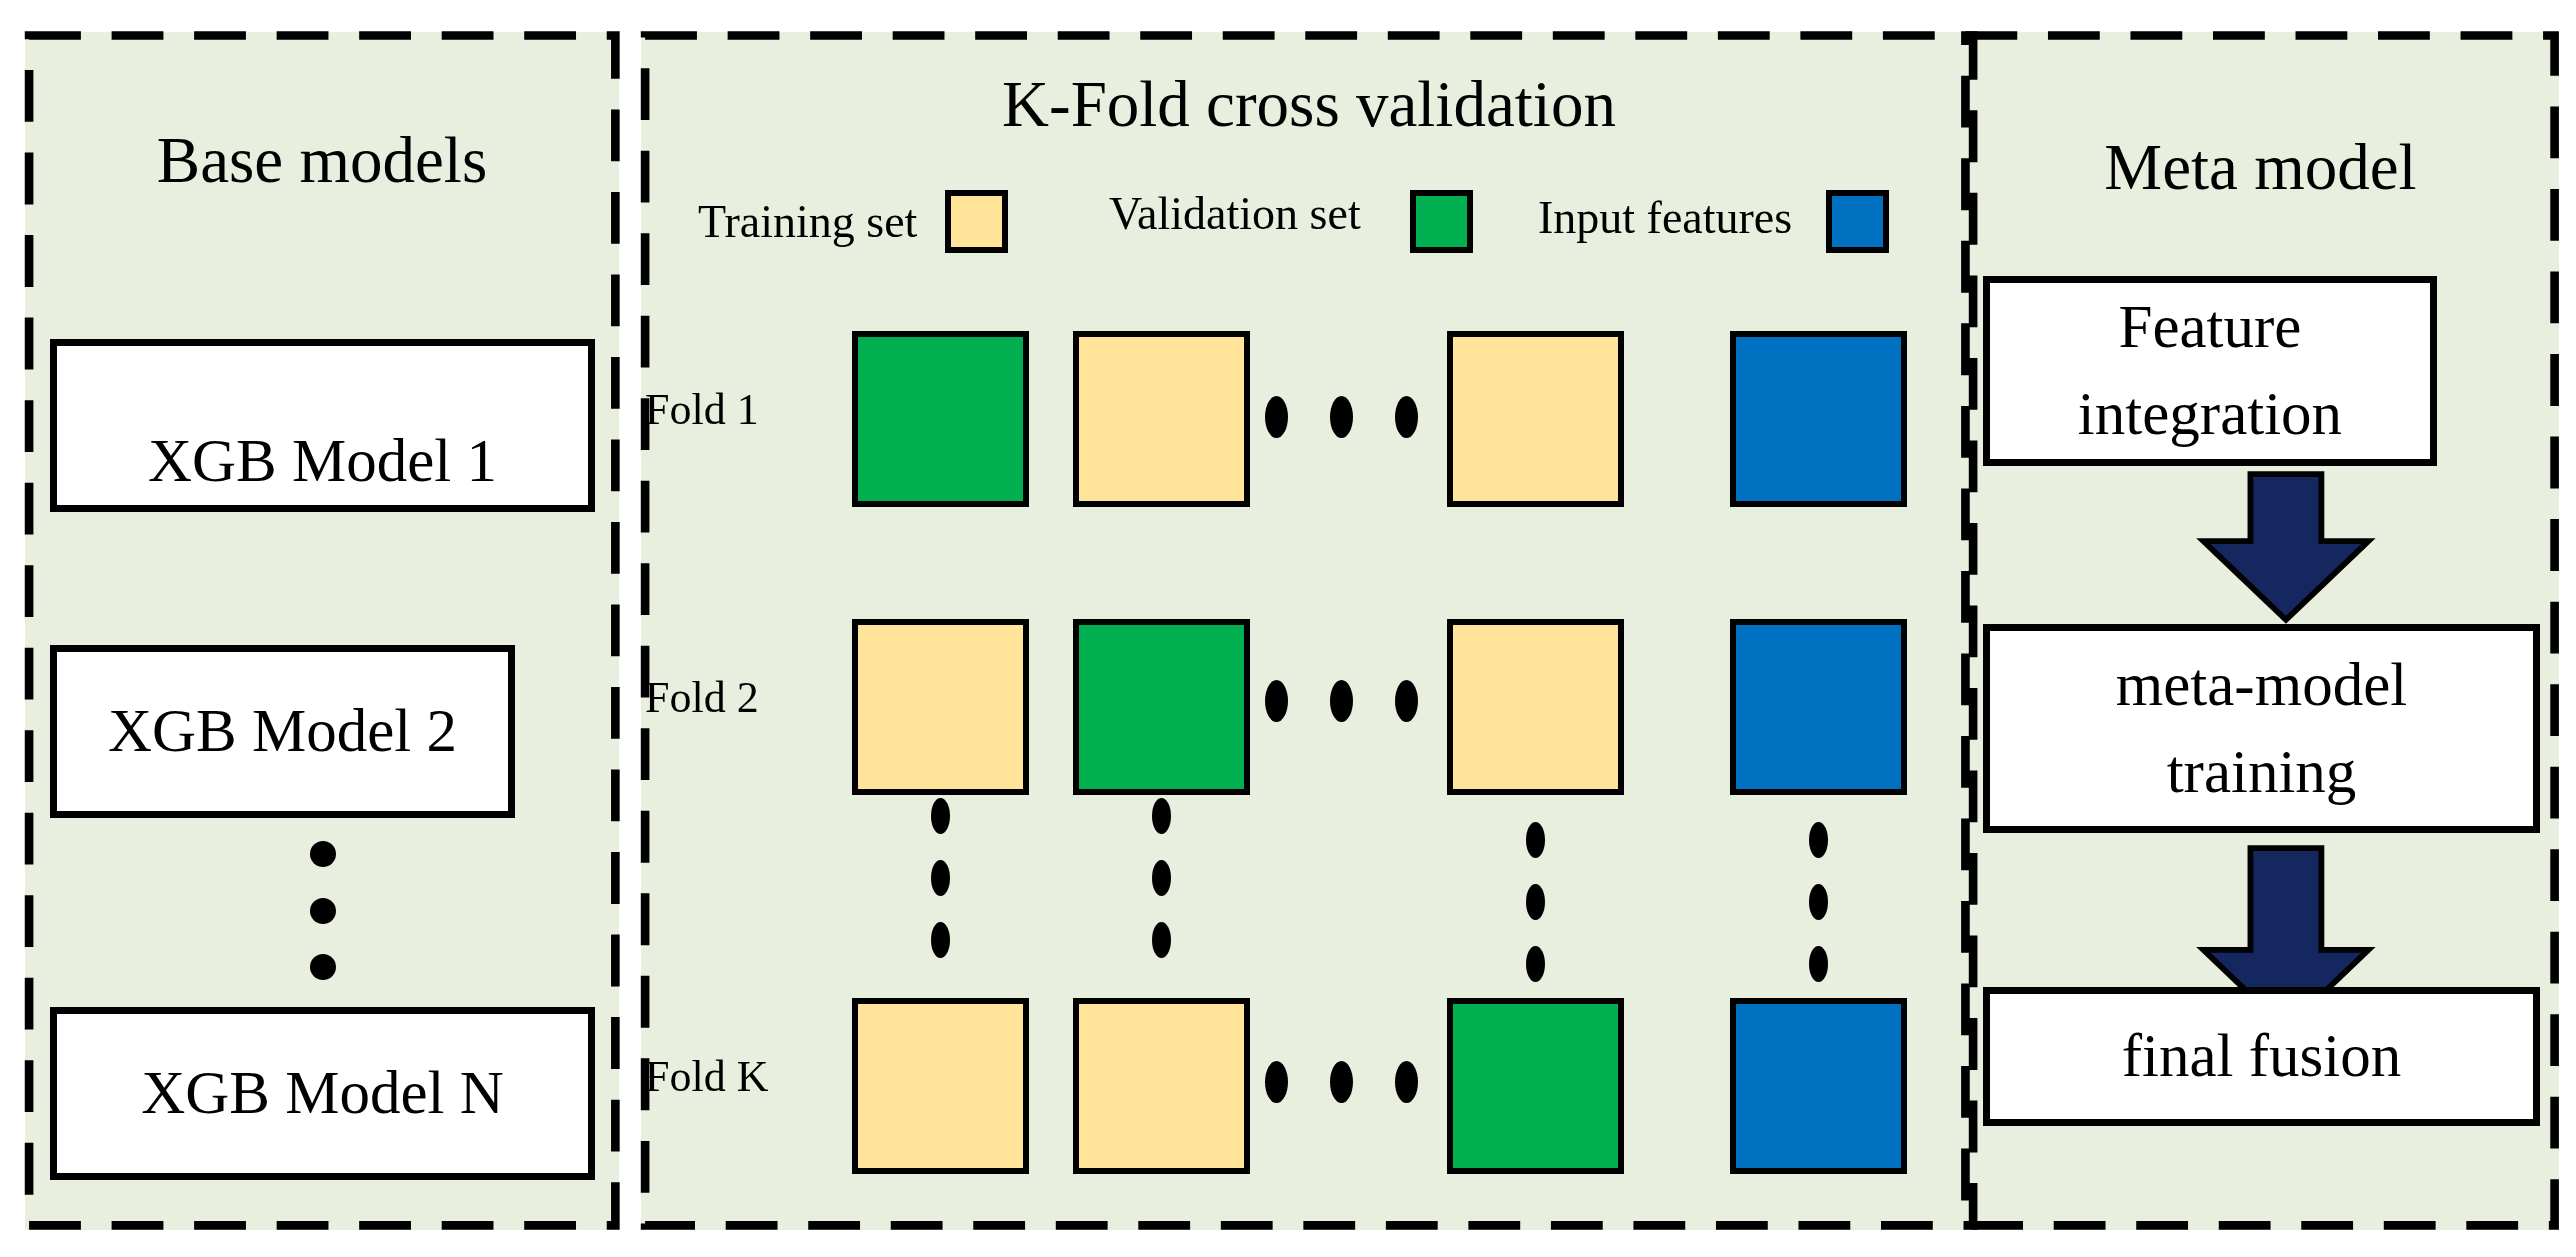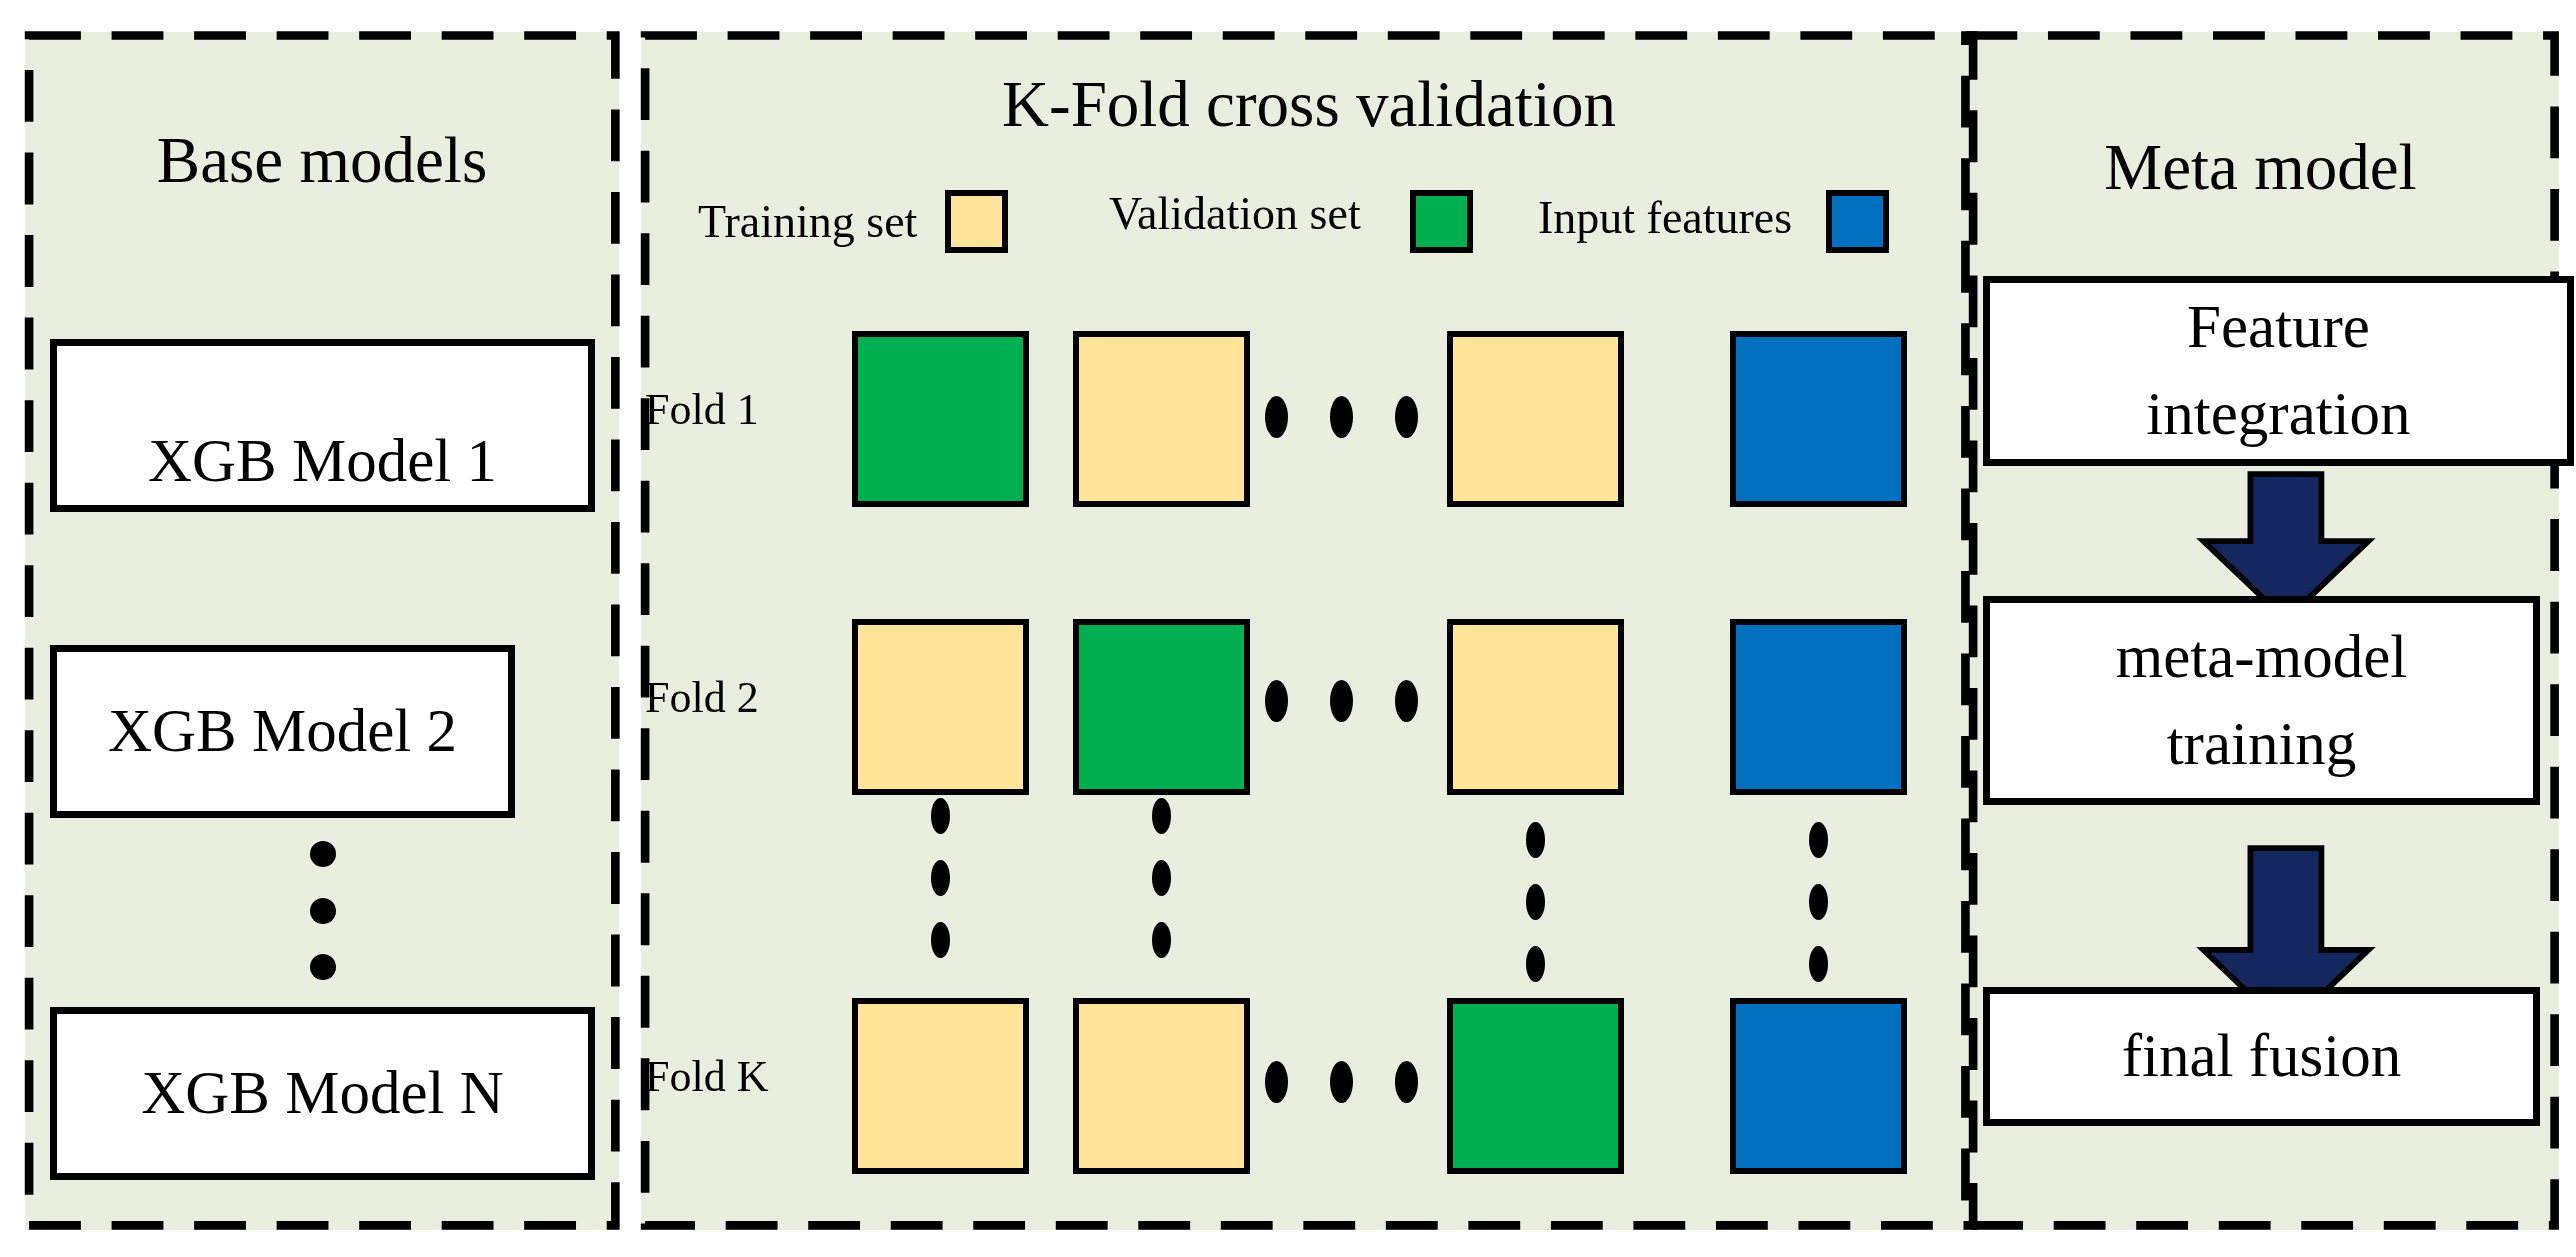--- a/index.html
+++ b/index.html
@@ -107,24 +107,24 @@
 <div class="sq" style="left: 852px; top: 998px; background-color: rgb(255, 228, 154);"></div>
 <div class="sq" style="left: 1073px; top: 998px; background-color: rgb(255, 228, 154);"></div>
 <div class="dot hdot" style="left:1265px; top:1061px;"></div>
 <div class="dot hdot" style="left:1330px; top:1061px;"></div>
 <div class="dot hdot" style="left:1395px; top:1061px;"></div>
 <div class="sq" style="left: 1447px; top: 998px; background-color: rgb(0, 176, 80);"></div>
 <div class="sq" style="left: 1730px; top: 998px; background-color: rgb(0, 112, 192);"></div>
 
 <div class="panel-title" style="left:1962px; top:130px; width:597px;">Meta model</div>
 
-<div class="wbox" style="left:1983px; top:276px; width:591px; height:190px;">
+<div class="wbox" style="left:1983px; top:276px; width:454px; height:190px;">
   <span>Feature integration</span>
 </div>
 
-<div class="wbox" style="left:1983px; top:596px; width:557px; height:209px;">
+<div class="wbox" style="left:1983px; top:624px; width:557px; height:209px;">
   <span>meta-model training</span>
 </div>
 
 <div class="wbox" style="left:1983px; top:987px; width:557px; height:139px;">
   <span>final fusion</span>
 </div>
 
 
 </body></html>

